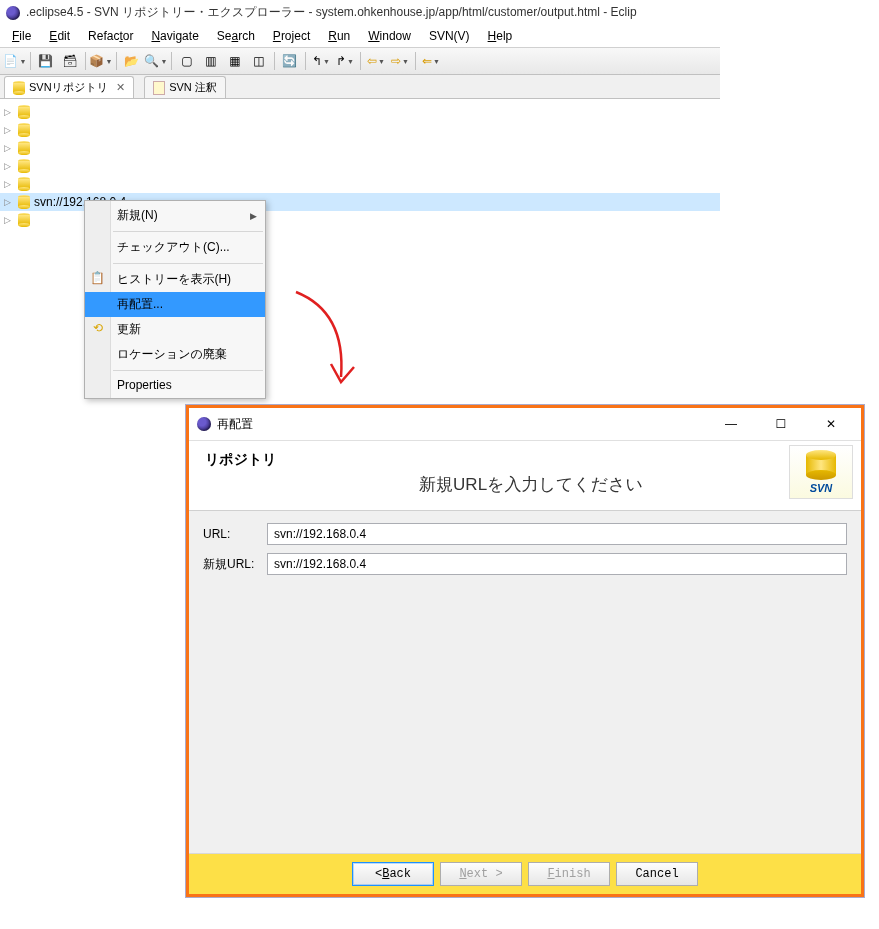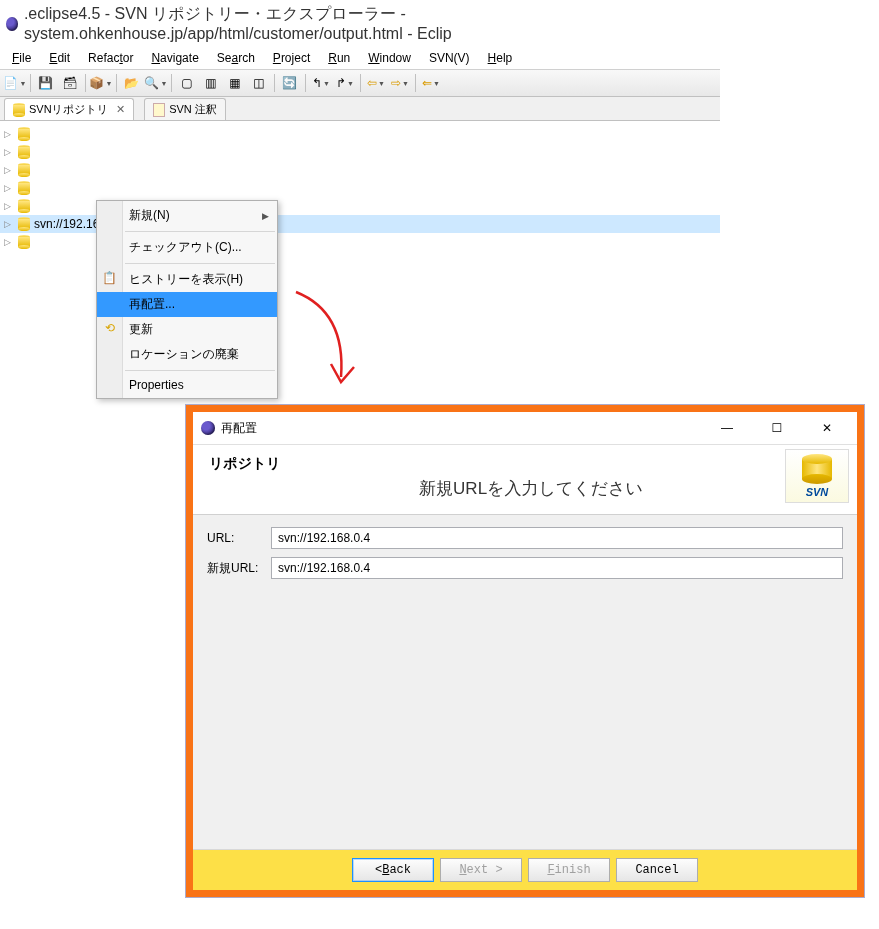--- a/index.html
+++ b/index.html
@@ -15,21 +15,21 @@
     
     .main-window {
       width: 720px;
       background: #fff;
     }
     .titlebar {
       display: flex;
       align-items: center;
       padding: 4px 6px;
       background: #fff;
-      font-size: 16px;
+      font-size: 12px;
       color: #333;
       gap: 6px;
     }
     .eclipse-icon {
       width: 14px; height: 14px;
       border-radius: 50%;
       background: radial-gradient(circle at 35% 35%, #6a5acd 30%, #3a2e7f 70%);
       box-shadow: inset -1px -1px 2px rgba(0,0,0,0.4);
     }
     .menubar {
@@ -113,21 +113,21 @@
       padding: 1px 4px;
       gap: 4px;
       font-size: 12px;
       height: 18px;
     }
     .tree-row .arrow { width:10px; color:#888; font-size:9px;}
     .tree-row.selected { background: #cde8ff; }
     
     .context-menu {
       position: absolute;
-      left: 96px; top: 200px;
+      left: 84px; top: 200px;
       width: 182px;
       background: #f7f7f7;
       border: 1px solid #b0b0b0;
       box-shadow: 2px 2px 6px rgba(0,0,0,0.25);
       padding: 2px 0;
     }
     .cm-gutter {
       position:absolute; left:0; top:0; bottom:0; width:26px;
       background: #eeeeee;
       border-right: 1px solid #dcdcdc;
@@ -147,21 +147,21 @@
       position:absolute;
       left: 286px; top: 282px;
       pointer-events:none;
     }
     
     .dialog {
       position: absolute;
       left: 186px; top: 405px;
       width: 678px;
       height: 492px;
-      border: 7px solid #f97316;
+      border: 3px solid #f97316;
       background: #fff;
       box-shadow: 0 0 0 1px #aac;
       display: flex;
       flex-direction: column;
     }
     .dlg-title {
       display: flex; align-items: center;
       padding: 5px 8px;
       background: #fff;
       font-size: 12px;

